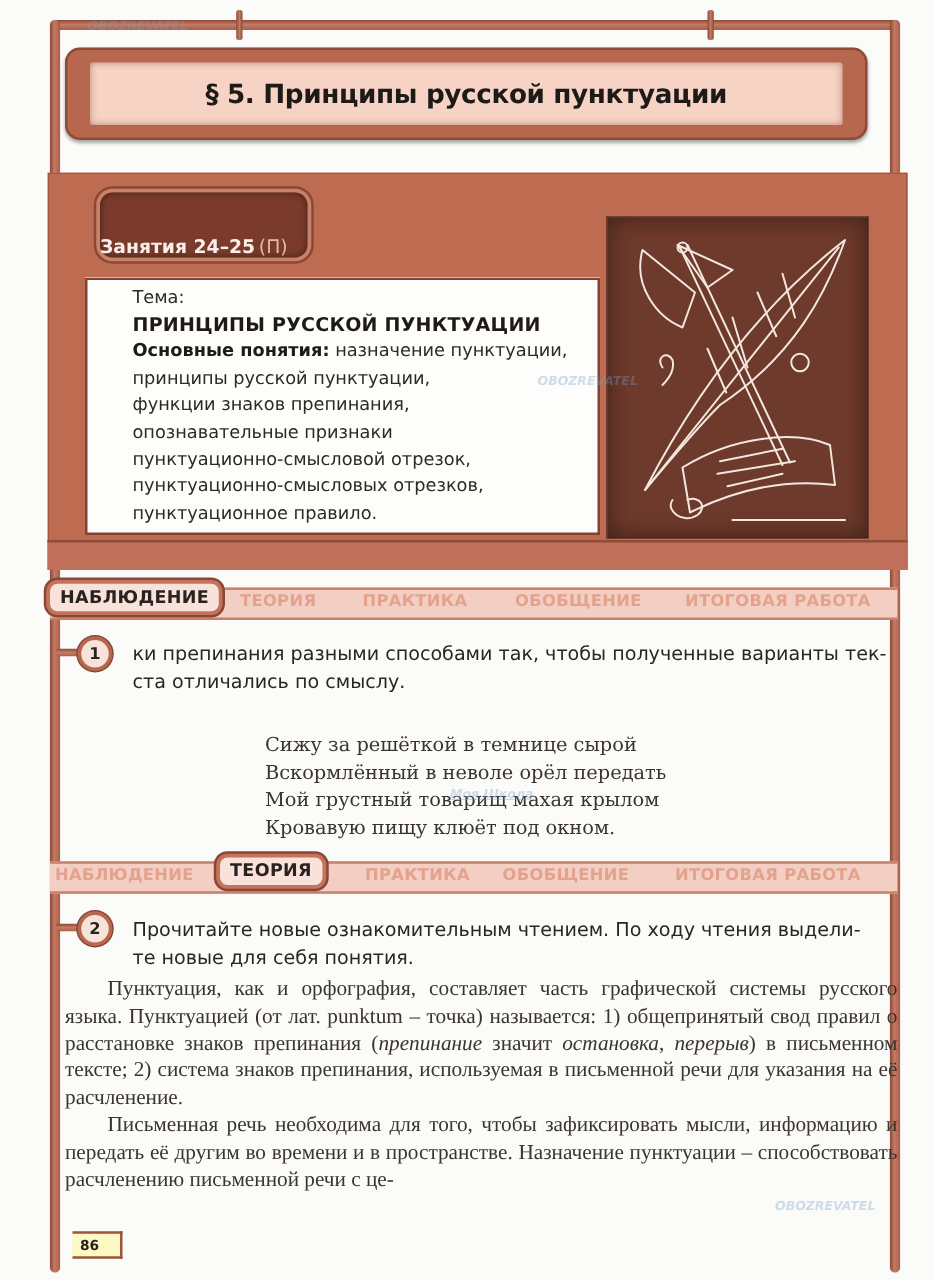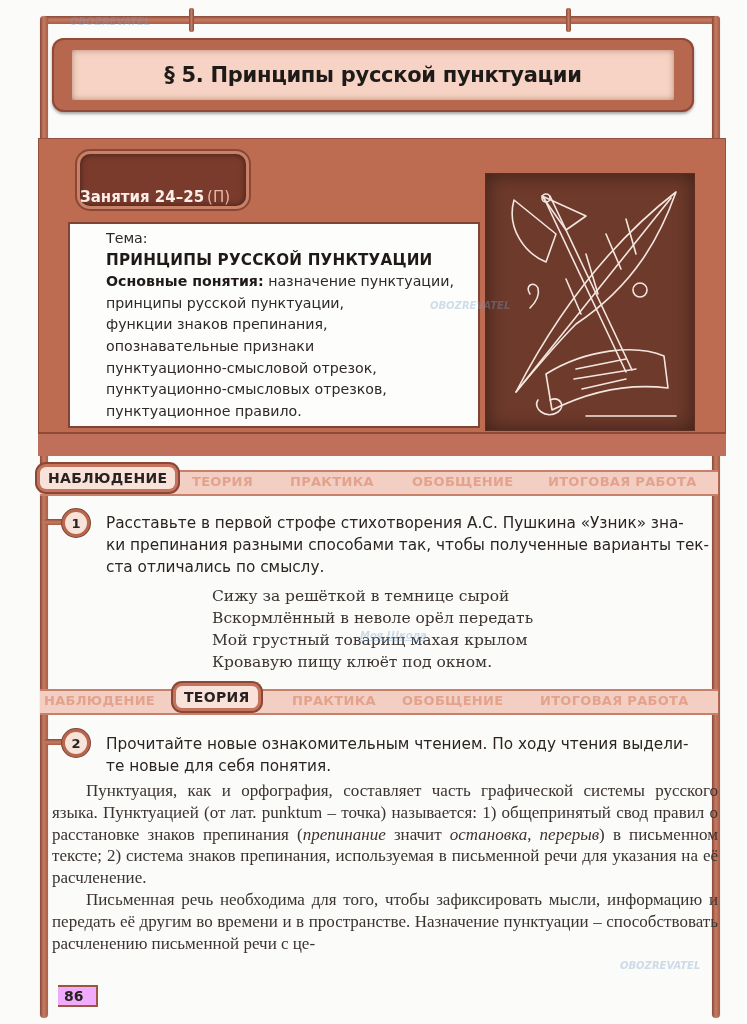--- a/index.html
+++ b/index.html
@@ -116,23 +116,23 @@
   .body-text {
     position:absolute; left:52px; width:666px;
     font-family:Liberation Serif, serif; font-size:17px; line-height:21.8px;
     color:#3a3330; text-align:justify;
   }
   .body-text p { margin:0; text-indent:34px; }
   .body-text em { font-style:italic; }
 
   .page-num {
     position:absolute; left:58px; top:985px; width:40px; height:22px;
-    background:#f0abfc; border:2px solid #9b5540; border-left:none;
+    background:#fef9c3; border:2px solid #9b5540; border-left:none;
     display:flex; align-items:center; padding-left:6px; box-sizing:border-box;
-    font-size:14px; font-weight:bold; color:#2a2220;
+    font-size:11px; font-weight:bold; color:#2a2220;
   }
 
   .watermark {
     position:absolute; font-size:10px; font-style:italic; font-weight:bold;
     color:rgba(120,160,200,.35); pointer-events:none; white-space:nowrap;
   }
 </style>
 </head>
 <body>
 
@@ -198,21 +198,20 @@
   <span class="tab-active" style="left:0px;">НАБЛЮДЕНИЕ</span>
   <span class="tab" style="left:152px;">ТЕОРИЯ</span>
   <span class="tab" style="left:250px;">ПРАКТИКА</span>
   <span class="tab" style="left:372px;">ОБОБЩЕНИЕ</span>
   <span class="tab" style="left:508px;">ИТОГОВАЯ РАБОТА</span>
 </div>
 
 <div class="task-connector" style="left:44px; top:519px; width:24px;"></div>
 <div class="task-num" style="left:62px; top:509px;">1</div>
 <div class="task-text" style="left:106px; top:512px; width:612px;">
-  <div>Расставьте в первой строфе стихотворения А.С. Пушкина «Узник» зна-</div>
   <div>ки препинания разными способами так, чтобы полученные варианты тек-</div>
   <div>ста отличались по смыслу.</div>
 </div>
 
 <div class="poem">
   <div>Сижу за решёткой в темнице сырой</div>
   <div>Вскормлённый в неволе орёл передать</div>
   <div>Мой грустный товарищ махая крылом</div>
   <div>Кровавую пищу клюёт под окном.</div>
 </div>

